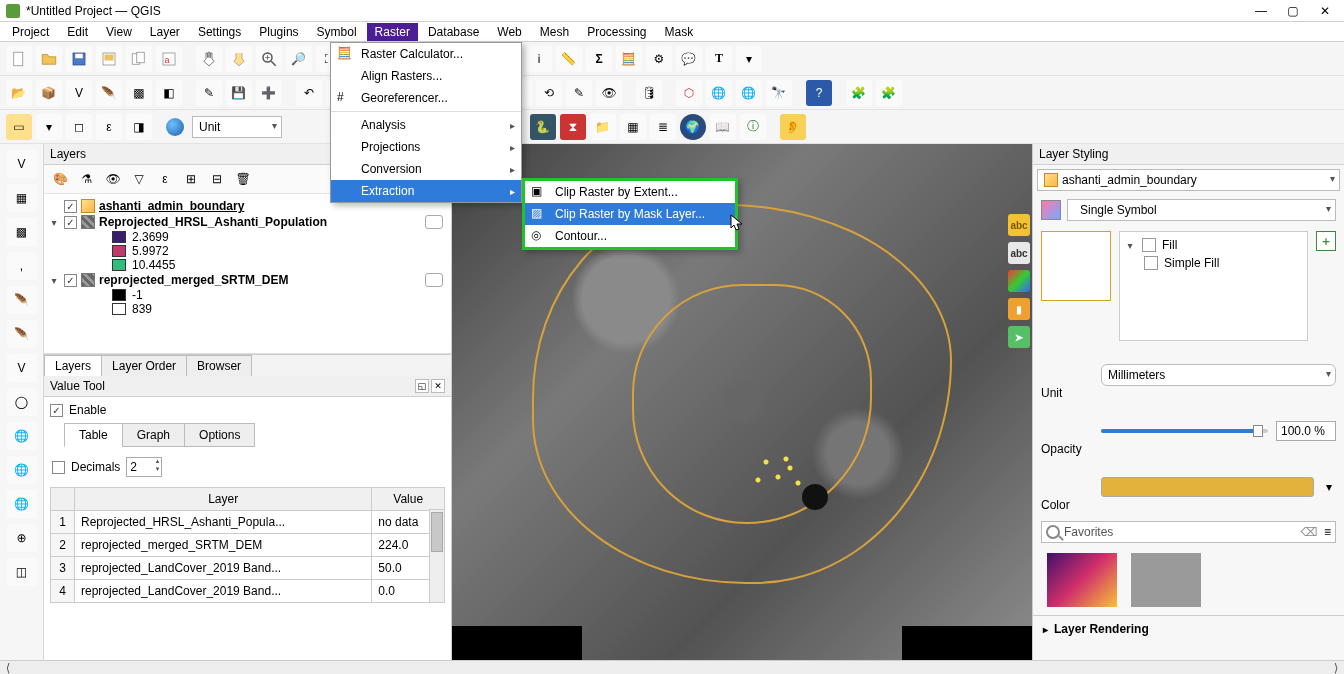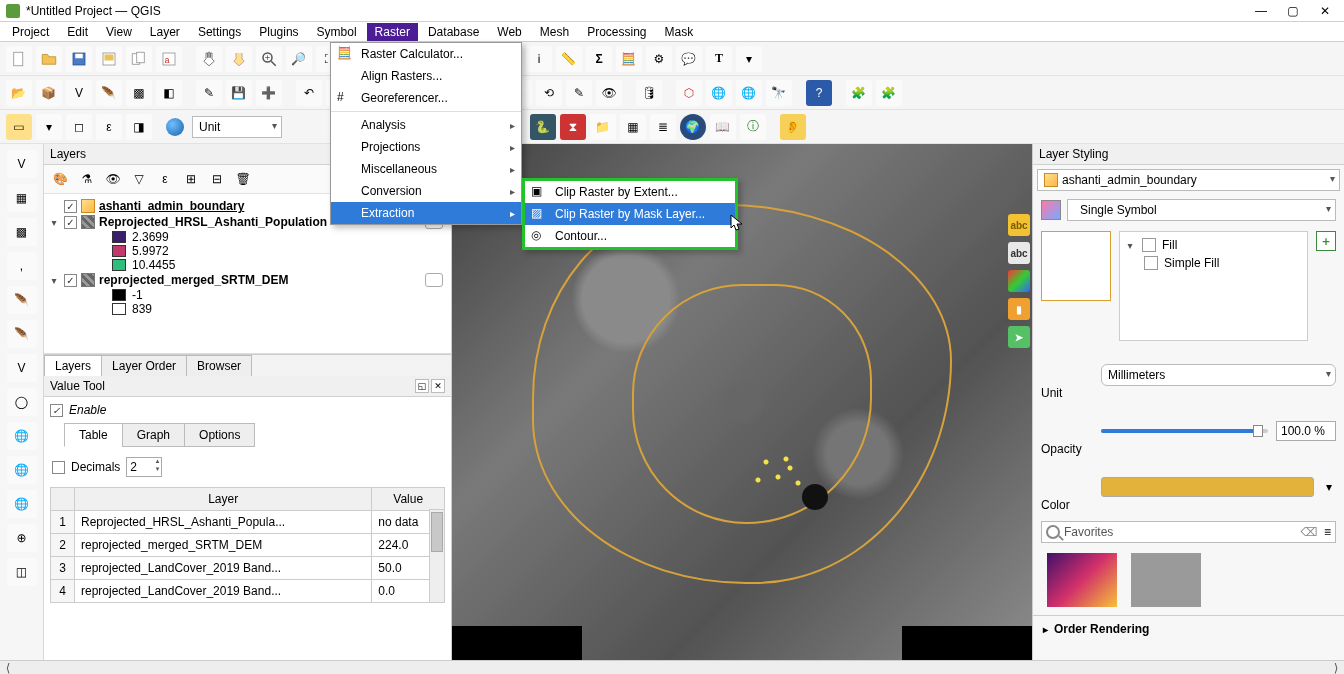--- a/index.html
+++ b/index.html
@@ -412,21 +412,21 @@
 
     <div class="panel-title">
       <span>Value Tool</span>
       <div class="pt-close">
           <span>◱</span>
           <span>✕</span>
         </div>
     </div>
     <div class="value-tool">
       <div class="vt-body">
-        <div style="display:flex;align-items:center;gap:6px;font-style:italic;">
+        <div style="display:flex;align-items:center;gap:6px;">
           <span class="cb checked"></span>
           <span>Enable</span>
         </div>
         <div class="vt-tabs">
           <span class="tab active">Table</span>
           <span class="tab">Graph</span>
           <span class="tab">Options</span>
         </div>
         <div class="decimals-row">
           <span class="cb"></span>
@@ -548,21 +548,21 @@
       <span style="color:#555;">Favorites</span>
       <span class="clear">⌫</span>
       <span style="margin-left:4px;">≡</span>
     </div>
     <div class="fav-thumbs">
       <div class="thumb1"></div>
       <div class="thumb2"></div>
     </div>
     <div class="lr-row">
       <span class="tri">▸</span>
-      <span>Order Rendering</span>
+      <span>Layer Rendering</span>
     </div>
   </div>
 </div>
 
 <div class="dropdown raster-menu">
   <div class="drow">
       <span class="dicon">🧮</span>
       <span>Raster Calculator...</span>
     </div>
   <div class="drow">
@@ -573,23 +573,20 @@
       <span>Georeferencer...</span>
     </div>
   <hr>
   <div class="drow arrow">
       <span>Analysis</span>
     </div>
   <div class="drow arrow">
       <span>Projections</span>
     </div>
   <div class="drow arrow">
-      <span>Miscellaneous</span>
-    </div>
-  <div class="drow arrow">
       <span>Conversion</span>
     </div>
   <div class="drow arrow hover">
       <span>Extraction</span>
     </div>
 </div>
 
 <div class="dropdown ext-submenu">
   <div class="drow">
       <span class="dicon">▣</span>

